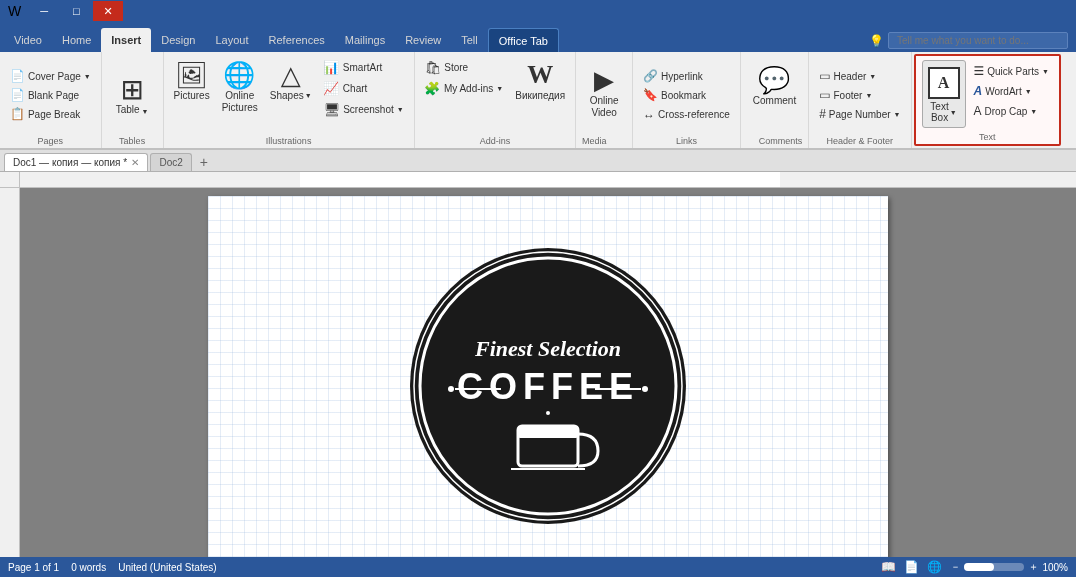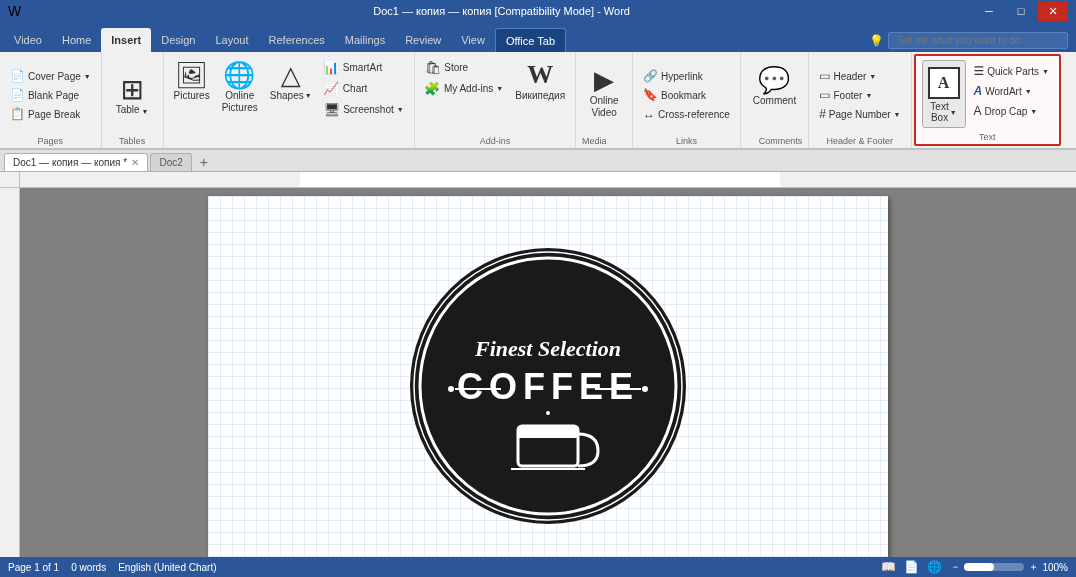--- a/index.html
+++ b/index.html
@@ -3,38 +3,37 @@
   <meta charset="utf-8">
   <style>
     * { margin: 0; padding: 0; box-sizing: border-box; }
     body { font-family: 'Segoe UI', Arial, sans-serif; font-size: 11px; background: #f0f0f0; overflow: hidden; width: 1076px; height: 577px; }
   </style>
 </head>
 <body>
 
 <div style="height:22px; background:#2b579a; display:flex; align-items:center; padding:0 8px;">
   <span style="font-size:14px; margin-right:8px;">W</span>
-  <span style="flex:1; text-align:center; font-size:11px; color:white;">Doc1 — копия — копия [Compatibility Mode] - Word</span>
   <div style="display:flex; gap:2px;">
     <div style="width:30px;height:20px;display:flex;align-items:center;justify-content:center;color:white;font-size:11px;cursor:pointer;">─</div>
     <div style="width:30px;height:20px;display:flex;align-items:center;justify-content:center;color:white;font-size:11px;cursor:pointer;">□</div>
     <div style="width:30px;height:20px;display:flex;align-items:center;justify-content:center;color:white;font-size:11px;cursor:pointer;background:#c42b1c;">✕</div>
   </div>
 </div>
 
 <div style="height:30px; background:#2b579a; display:flex; align-items:flex-end; padding:0 0 0 4px;">
   <div style="padding:4px 10px; font-size:11px; color:#d4d4d4; cursor:pointer; height:24px; display:flex; align-items:center; border-radius:3px 3px 0 0;">Video</div>
   <div style="padding:4px 10px; font-size:11px; color:#d4d4d4; cursor:pointer; height:24px; display:flex; align-items:center; border-radius:3px 3px 0 0;">Home</div>
   <div style="padding:4px 10px; font-size:11px; color:#333; cursor:pointer; height:24px; display:flex; align-items:center; border-radius:3px 3px 0 0; background:#f0f0f0; font-weight:600;">Insert</div>
   <div style="padding:4px 10px; font-size:11px; color:#d4d4d4; cursor:pointer; height:24px; display:flex; align-items:center; border-radius:3px 3px 0 0;">Design</div>
   <div style="padding:4px 10px; font-size:11px; color:#d4d4d4; cursor:pointer; height:24px; display:flex; align-items:center; border-radius:3px 3px 0 0;">Layout</div>
   <div style="padding:4px 10px; font-size:11px; color:#d4d4d4; cursor:pointer; height:24px; display:flex; align-items:center; border-radius:3px 3px 0 0;">References</div>
   <div style="padding:4px 10px; font-size:11px; color:#d4d4d4; cursor:pointer; height:24px; display:flex; align-items:center; border-radius:3px 3px 0 0;">Mailings</div>
   <div style="padding:4px 10px; font-size:11px; color:#d4d4d4; cursor:pointer; height:24px; display:flex; align-items:center; border-radius:3px 3px 0 0;">Review</div>
-  <div style="padding:4px 10px; font-size:11px; color:#d4d4d4; cursor:pointer; height:24px; display:flex; align-items:center; border-radius:3px 3px 0 0;">View</div>
+  <div style="padding:4px 10px; font-size:11px; color:#d4d4d4; cursor:pointer; height:24px; display:flex; align-items:center; border-radius:3px 3px 0 0;">Tell</div>
   <div style="padding:4px 10px; font-size:11px; color:white; cursor:pointer; height:24px; display:flex; align-items:center; border-radius:3px 3px 0 0; background:#1a4480; border:1px solid #4a7fc1; border-bottom:none;">Office Tab</div>
   <div style="margin-left:auto; display:flex; align-items:center; margin-bottom:3px; margin-right:8px;">
     <span style="color:white; font-size:12px; margin-right:4px;">💡</span>
     <input type="text" placeholder="Tell me what you want to do..." style="background: rgb(61, 104, 168); border: 1px solid rgb(92, 130, 188); color: white; padding: 2px 8px; font-size: 10px; border-radius: 2px; width: 180px;">
   </div>
 </div>
 
 <div style="height:98px; background:#f0f0f0; border-bottom:2px solid #c0c0c0; display:flex; align-items:stretch;">
 
   <div style="display:flex;flex-direction:column;border-right:1px solid #d8d8d8;padding:4px 6px 2px 6px;">
@@ -89,20 +88,21 @@
           <span style="font-size:13px;">📈</span>
           <span>Chart</span>
         </div>
         <div style="display:flex;align-items:center;gap:3px;padding:2px 4px;cursor:pointer;border-radius:2px;font-size:10px;color:#333;white-space:nowrap;">
           <span style="font-size:13px;">🖥</span>
           <span>Screenshot</span>
           <span style="font-size:7px;">▼</span>
         </div>
       </div>
     </div>
+    <div style="font-size:9px;color:#666;text-align:center;padding-top:2px;">Illustrations</div>
   </div>
 
   <div style="display:flex;flex-direction:column;border-right:1px solid #d8d8d8;padding:4px 6px 2px 6px;">
     <div style="flex:1;display:flex;gap:4px;align-items:flex-start;">
       <div style="display:flex;flex-direction:column;gap:2px;justify-content:flex-start;margin-top:2px;">
         <div style="display:flex;align-items:center;gap:3px;padding:2px 4px;cursor:pointer;border-radius:2px;font-size:10px;color:#333;white-space:nowrap;">
           <span style="font-size:13px;">🛍</span>
           <span>Store</span>
         </div>
         <div style="display:flex;align-items:center;gap:3px;padding:2px 4px;cursor:pointer;border-radius:2px;font-size:10px;color:#333;white-space:nowrap;">
@@ -272,21 +272,21 @@
           <circle cx="145" cy="172" r="2" fill="white"></circle>
         </svg>
       </div>
     </div>
   </div>
 </div>
 
 <div style="height:20px;background:#2b579a;display:flex;align-items:center;padding:0 8px;color:white;font-size:10px;gap:12px;">
   <span>Page 1 of 1</span>
   <span>0 words</span>
-  <span>English (United Chart)</span>
+  <span>United (United States)</span>
   <div style="margin-left:auto;display:flex;align-items:center;gap:8px;">
     <span style="font-size:12px;cursor:pointer;">📖</span>
     <span style="font-size:12px;cursor:pointer;">📄</span>
     <span style="font-size:12px;cursor:pointer;">🌐</span>
     <div style="display:flex;align-items:center;gap:4px;">
       <span style="cursor:pointer;">－</span>
       <div style="width:60px;height:8px;background:rgba(255,255,255,0.3);border-radius:4px;cursor:pointer;">
         <div style="width:50%;height:100%;background:white;border-radius:4px;"></div>
       </div>
       <span style="cursor:pointer;">＋</span>

